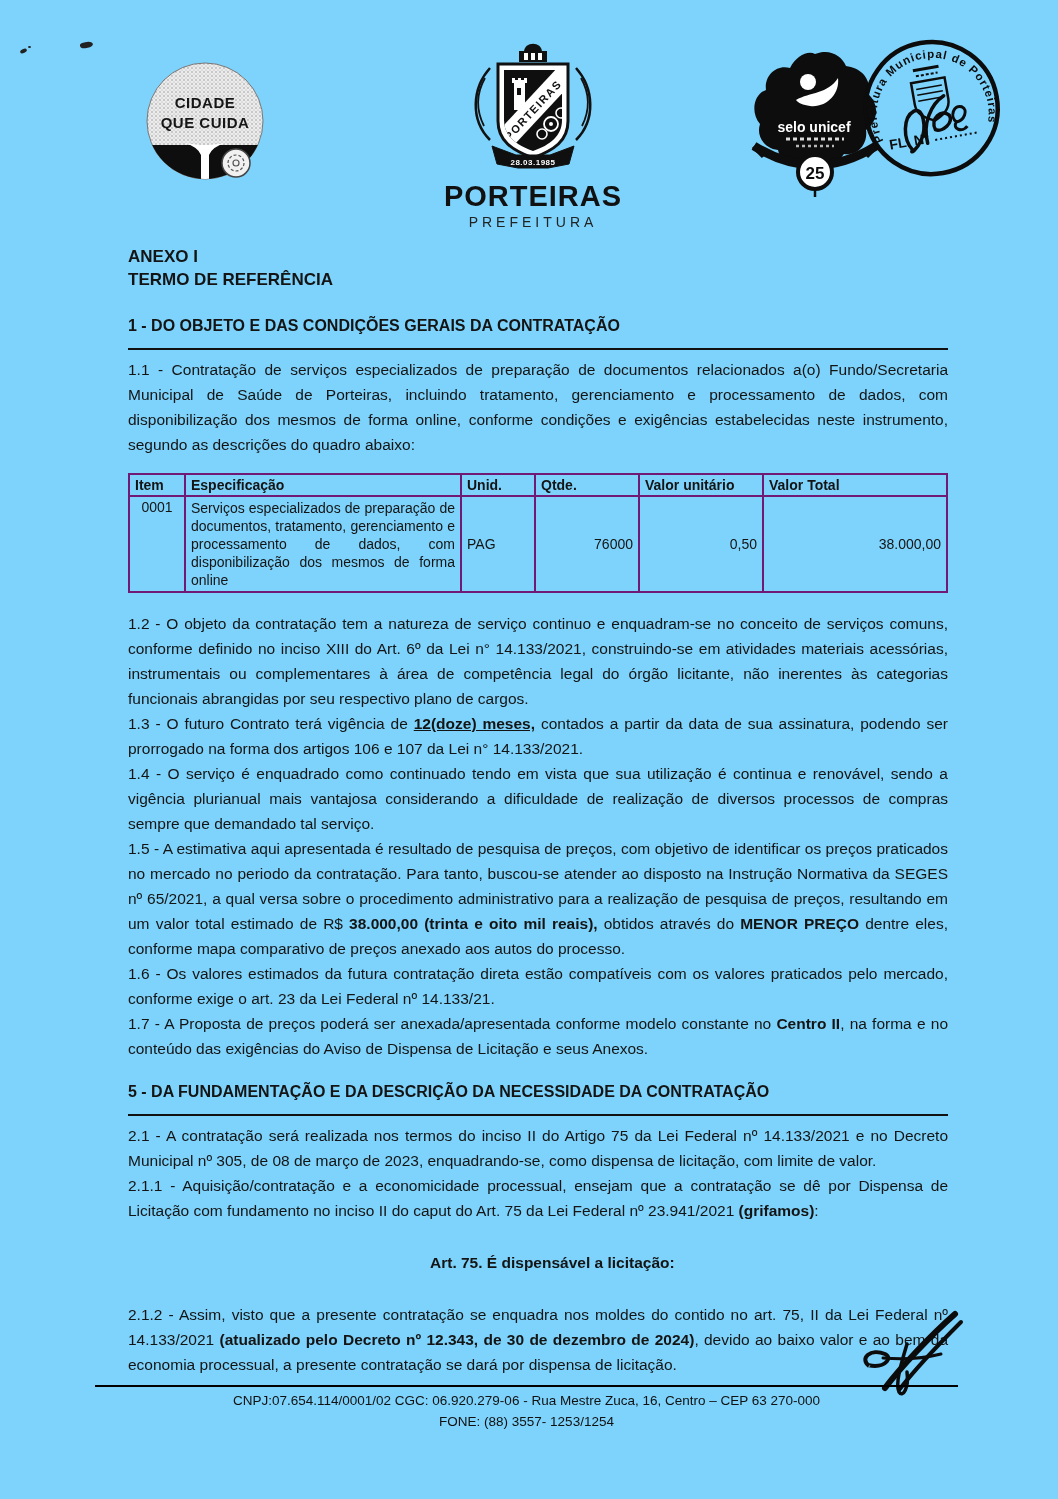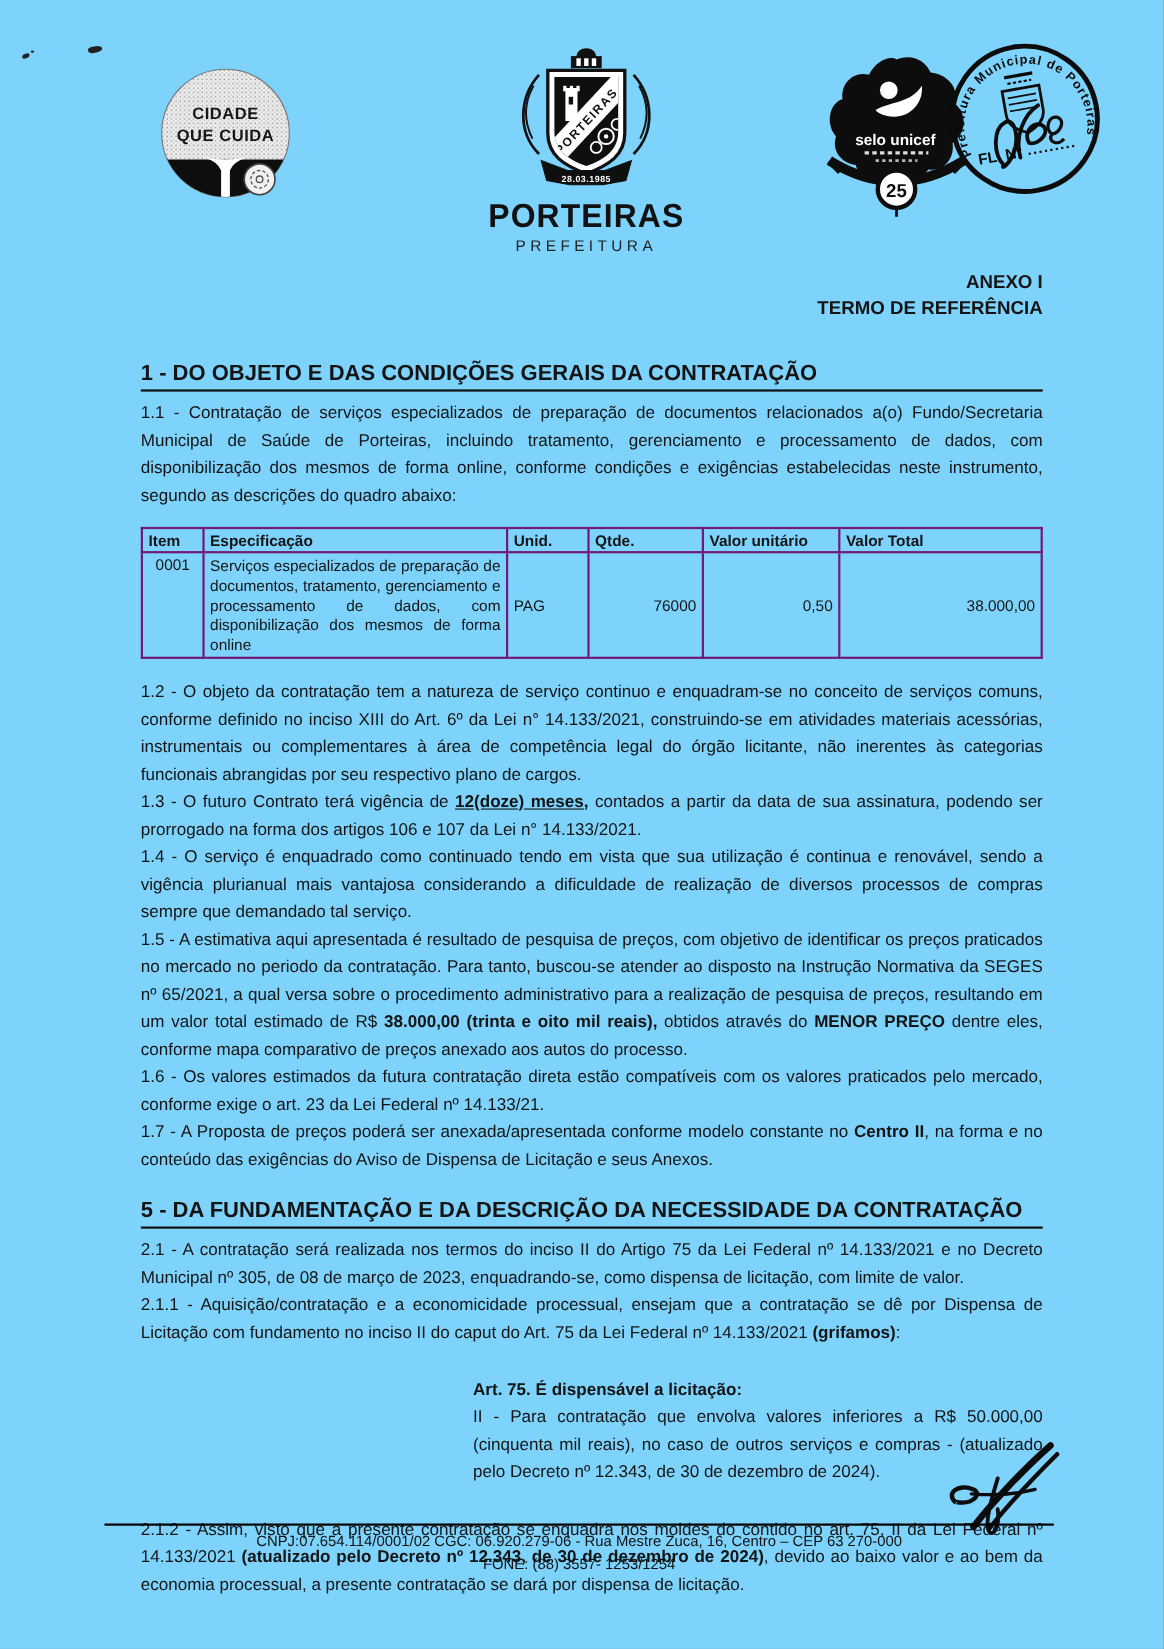--- a/index.html
+++ b/index.html
@@ -18,24 +18,24 @@
   .logos { position:relative; height:245px; }
   .left-logo { position:absolute; left:143px; top:55px; }
   .crest-block { position:absolute; left:433px; top:36px; width:200px; text-align:center; }
   .crest-wordmark { font-size:29px; font-weight:bold; letter-spacing:1px; color:#111; margin-top:2px; transform:scaleY(1.04); }
   .crest-subtitle { font-size:14px; letter-spacing:4px; color:#222; margin-top:1px; }
   .unicef-seal { position:absolute; left:750px; top:46px; }
   .round-stamp { position:absolute; left:858px; top:34px; transform:rotate(-10deg); }
 
   
   .content { margin:0 110px 0 128px; }
-  .doc-title { text-align:right; font-weight:bold; font-size:17px; line-height:23px; margin-bottom:37px; }
+  .doc-title { text-align:left; font-weight:bold; font-size:17px; line-height:23px; margin-bottom:26px; }
   .sec-heading {
-    font-size:20px; font-weight:bold; margin:22px 0 7px 0;
-    border-bottom:2.5px solid #111; padding-bottom:3px;
+    font-size:16px; font-weight:bold; margin:22px 0 7px 0;
+    border-bottom:2.5px solid #111; padding-bottom:13px;
   }
   .content p { margin:0; font-size:15.5px; line-height:25px; text-align:justify; }
   .bu { font-weight:bold; text-decoration:underline; }
   b, strong { font-weight:bold; }
 
   
   table.spec { border-collapse:collapse; width:100%; margin:16px 0 18px 0; table-layout:fixed; }
   table.spec th, table.spec td { border:2px solid #701a75; font-size:14px; padding:2px 5px; }
   table.spec th { font-weight:bold; text-align:left; padding:2px 5px; }
   th.c-item  { width:44px;  text-align:center; }
@@ -229,25 +229,24 @@
     <p><span>1.5 - A estimativa aqui apresentada é resultado de pesquisa de preços, com objetivo de identificar os preços praticados no mercado no periodo da contratação. Para tanto, buscou-se atender ao disposto na Instrução Normativa da SEGES nº 65/2021, a qual versa sobre o procedimento administrativo para a realização de pesquisa de preços, resultando em um valor total estimado de R$ </span><b>38.000,00 (trinta e oito mil reais),</b><span> obtidos através do </span><b>MENOR PREÇO</b><span> dentre eles, conforme mapa comparativo de preços anexado aos autos do processo.</span></p>
 
     <p>1.6 - Os valores estimados da futura contratação direta estão compatíveis com os valores praticados pelo mercado, conforme exige o art. 23 da Lei Federal nº 14.133/21.</p>
 
     <p><span>1.7 - A Proposta de preços poderá ser anexada/apresentada conforme modelo constante no </span><b>Centro II</b><span>, na forma e no conteúdo das exigências do Aviso de Dispensa de Licitação e seus Anexos.</span></p>
 
     <div class="sec-heading">5 - DA FUNDAMENTAÇÃO E DA DESCRIÇÃO DA NECESSIDADE DA CONTRATAÇÃO</div>
 
     <p>2.1 - A contratação será realizada nos termos do inciso II do Artigo 75 da Lei Federal nº 14.133/2021 e no Decreto Municipal nº 305, de 08 de março de 2023, enquadrando-se, como dispensa de licitação, com limite de valor.</p>
 
-    <p><span>2.1.1 - Aquisição/contratação e a economicidade processual, ensejam que a contratação se dê por Dispensa de Licitação com fundamento no inciso II do caput do Art. 75 da Lei Federal nº 14.133/2021 </span><b>(grifamos)</b><span>:</span></p>
+    <p><span>2.1.1 - Aquisição/contratação e a economicidade processual, ensejam que a contratação se dê por Dispensa de Licitação com fundamento no inciso II do caput do Art. 75 da Lei Federal nº 23.941/2021 </span><b>(grifamos)</b><span>:</span></p>
 
     <div class="quote">
       <p class="quote-heading">Art. 75. É dispensável a licitação:</p>
-      <p>II - Para contratação que envolva valores inferiores a R$ 50.000,00 (cinquenta mil reais), no caso de outros serviços e compras - (atualizado pelo Decreto nº 12.343, de 30 de dezembro de 2024).</p>
     </div>
 
     <p class="p212"><span>2.1.2 - Assim, visto que a presente contratação se enquadra nos moldes do contido no art. 75, II da Lei Federal nº 14.133/2021 </span><b>(atualizado pelo Decreto nº 12.343, de 30 de dezembro de 2024)</b><span>, devido ao baixo valor e ao bem da economia processual, a presente contratação se dará por dispensa de licitação.</span></p>
 
   </main>
 
   <div class="paraph">
     <svg width="130" height="95" viewBox="0 0 130 95">
       <path d="M14,58 C4,50 16,40 30,46 C38,50 30,58 20,58 C14,58 12,56 14,58 Z" fill="none" stroke="#0c0c0c" stroke-width="4" stroke-linecap="round"></path>
       <path d="M30,80 C45,60 75,28 100,6" stroke="#0c0c0c" stroke-width="6" fill="none" stroke-linecap="round"></path>

